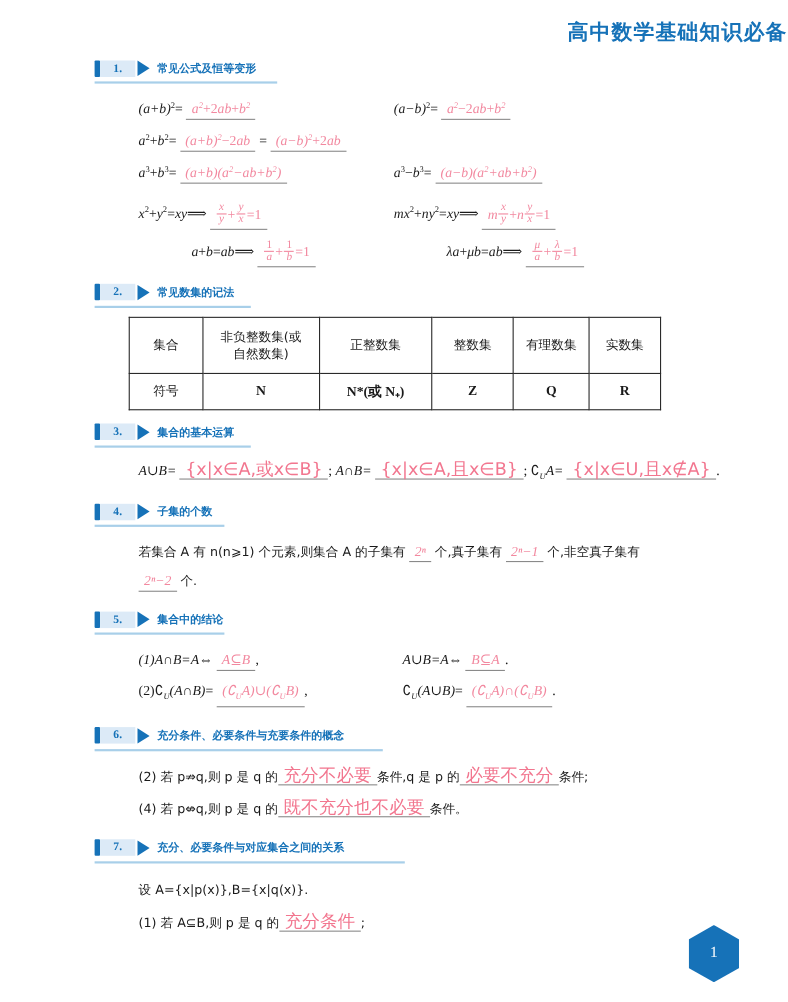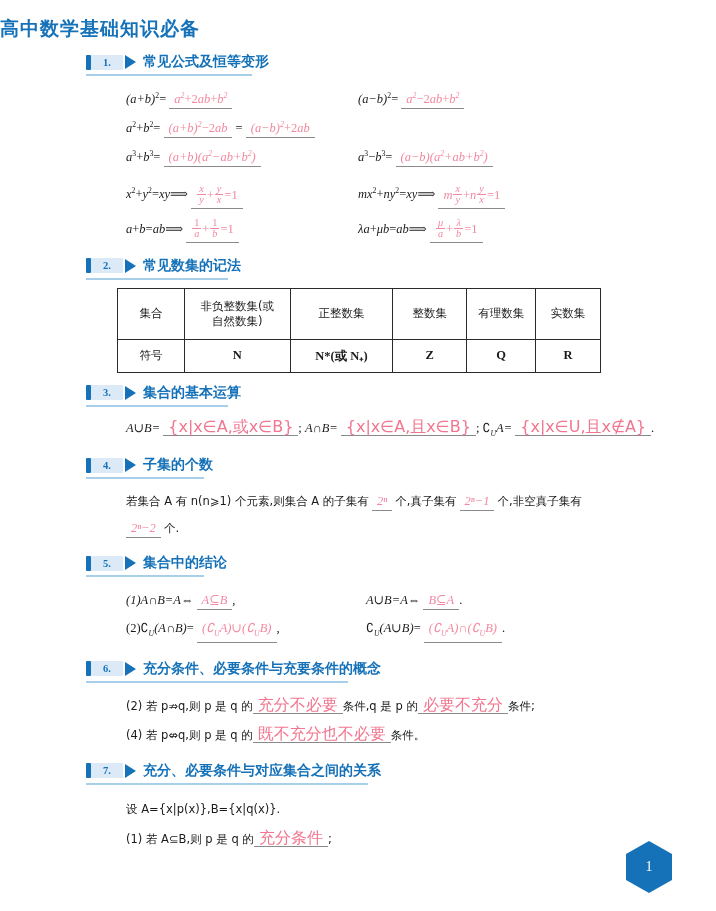--- a/index.html
+++ b/index.html
@@ -8,21 +8,21 @@
     background:#ffffff;
     font-family:"Liberation Serif","DejaVu Serif",serif;
     color:#1a1a1a;
     overflow:hidden;
     position:relative;
   }
   .page{position:relative;width:716px;height:911px;box-sizing:border-box;padding:0;}
 
   
   .doc-title{
-    text-align:left;
+    text-align:right;
     color:#1672b8;
     font-weight:bold;
     font-size:19px;
     letter-spacing:1px;
     font-family:"DejaVu Sans","Liberation Sans",sans-serif;
     margin:10px 0 4px 0;
     padding-top:6px;
   }
 
   
@@ -47,21 +47,21 @@
     flex:0 0 auto;
   }
   .sec-head .tri{
     width:0;height:0;
     border-top:7px solid transparent;
     border-bottom:7px solid transparent;
     border-left:11px solid #1672b8;
     margin-left:2px;flex:0 0 auto;
   }
   .sec-head .sec-title{
-    color:#1672b8;font-weight:bold;font-size:14px;
+    color:#1672b8;font-weight:bold;font-size:10px;
     font-family:"DejaVu Sans","Liberation Sans",sans-serif;
     margin-left:7px;white-space:nowrap;
   }
   .sec-underline{
     height:2px;background:#a8cfe9;margin:1px 0 0 86px;
   }
 
   
   .body-block{margin:7px 0 0 126px;font-size:12.5px;line-height:26px;}
   .row{display:flex;}
@@ -166,21 +166,21 @@
       <div class="row" style="line-height:34px;margin-top:4px;">
         <div class="col ln">
           <span class="m">x</span><sup>2</sup><span class="mr">+</span><span class="m">y</span><sup>2</sup><span class="mr">=</span><span class="m">xy</span><span class="mr">⟹</span>
           <span class="ans"><span class="frac"><span class="n m">x</span><span class="d m">y</span></span><span class="mr">+</span><span class="frac"><span class="n m">y</span><span class="d m">x</span></span><span class="mr">=1</span></span>
         </div>
         <div class="col ln">
           <span class="m">mx</span><sup>2</sup><span class="mr">+</span><span class="m">ny</span><sup>2</sup><span class="mr">=</span><span class="m">xy</span><span class="mr">⟹</span>
           <span class="ans"><span class="m">m</span><span class="frac"><span class="n m">x</span><span class="d m">y</span></span><span class="mr">+</span><span class="m">n</span><span class="frac"><span class="n m">y</span><span class="d m">x</span></span><span class="mr">=1</span></span>
         </div>
       </div>
-      <div class="row" style="line-height:34px;">
+      <div class="row" style="line-height:34px;margin-left:48px;">
         <div class="col ln">
           <span class="m">a</span><span class="mr">+</span><span class="m">b</span><span class="mr">=</span><span class="m">ab</span><span class="mr">⟹</span>
           <span class="ans"><span class="frac"><span class="n mr">1</span><span class="d m">a</span></span><span class="mr">+</span><span class="frac"><span class="n mr">1</span><span class="d m">b</span></span><span class="mr">=1</span></span>
         </div>
         <div class="col ln">
           <span class="m">λa</span><span class="mr">+</span><span class="m">μb</span><span class="mr">=</span><span class="m">ab</span><span class="mr">⟹</span>
           <span class="ans"><span class="frac"><span class="n m">μ</span><span class="d m">a</span></span><span class="mr">+</span><span class="frac"><span class="n m">λ</span><span class="d m">b</span></span><span class="mr">=1</span></span>
         </div>
       </div>
     </div>

